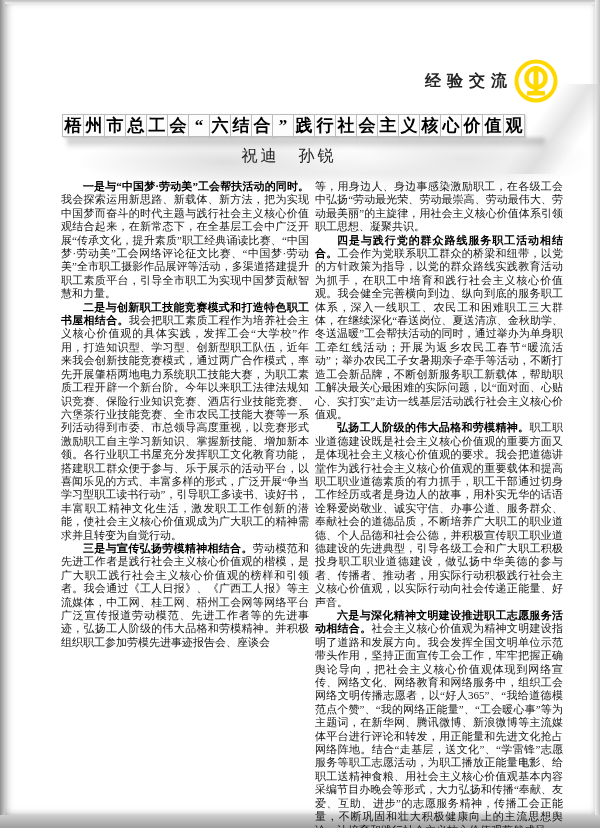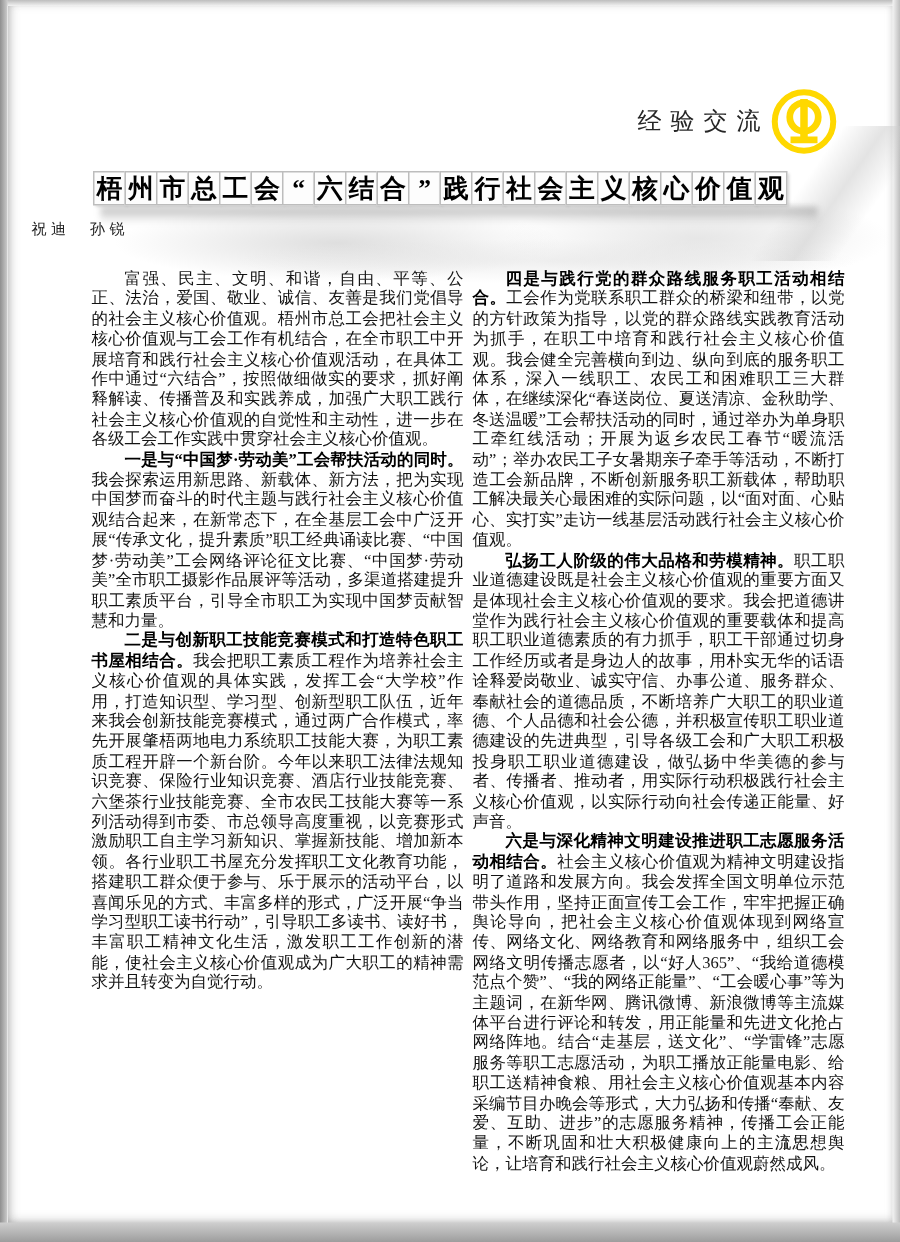--- a/index.html
+++ b/index.html
@@ -18,21 +18,21 @@
   .edge-bottom{position:absolute;left:0;bottom:0;width:600px;height:13px;
     background:linear-gradient(to top,#9d9d9d,#cfcfcf);}
   .page{position:absolute;left:5px;top:4px;right:5px;bottom:13px;background:#fff;}
   .page::before{content:"";position:absolute;inset:0;pointer-events:none;
     box-shadow:inset 4px 0 8px -4px rgba(80,80,80,.55),
                inset 0 -4px 8px -4px rgba(120,120,120,.4),
                inset -3px 0 6px -4px rgba(140,140,140,.4);}
 
   
   .header{position:absolute;left:420px;top:54px;display:flex;align-items:center;}
-  .section-label{font-weight:normal;font-size:16px;letter-spacing:6px;color:#262626;
+  .section-label{font-weight:bold;font-size:16px;letter-spacing:6px;color:#262626;
     font-family:"Liberation Serif","DejaVu Serif",serif;}
   .logo{width:46px;height:46px;margin-left:0px;flex:0 0 auto;}
 
   
   .title-band{position:absolute;left:58px;top:110px;display:flex;z-index:3;}
   .tchar{display:flex;align-items:center;justify-content:center;
     width:20px;height:21px;border:1px solid #bdbdbd;margin-left:-1px;
     background:#fdfdfd;font-size:17px;font-weight:bold;color:#000;
     box-shadow:1px 1px 2px rgba(0,0,0,.18);}
   .title-shadow{position:absolute;left:62px;top:134px;width:478px;height:11px;
@@ -41,22 +41,22 @@
   .deco{position:absolute;pointer-events:none;z-index:1;}
   .deco.sw1{left:70px;top:132px;width:300px;height:52px;border-radius:50%;
     background:radial-gradient(ellipse at center,rgba(190,190,190,.5),rgba(255,255,255,0) 70%);}
   .deco.sw2{left:330px;top:125px;width:260px;height:60px;border-radius:50%;
     background:radial-gradient(ellipse at center,rgba(200,200,200,.45),rgba(255,255,255,0) 70%);}
   .deco.sw3{left:480px;top:80px;width:130px;height:90px;
     background:linear-gradient(125deg,rgba(255,255,255,0) 40%,rgba(205,205,205,.55) 55%,rgba(255,255,255,0) 70%);}
   .deco.sw4{left:150px;top:155px;width:420px;height:30px;border-radius:50%;
     background:radial-gradient(ellipse at center,rgba(215,215,215,.4),rgba(255,255,255,0) 70%);}
 
-  .authors{position:absolute;left:16px;top:142px;width:560px;
-    font-size:10px;letter-spacing:3px;color:#222;z-index:3;}
+  .authors{position:absolute;left:4px;top:142px;width:560px;text-align:center;
+    font-size:16px;letter-spacing:3px;color:#222;z-index:3;}
 
   
   .body-cols{position:absolute;left:56px;top:176px;width:502px;display:flex;gap:6px;z-index:3;}
   .col{width:248px;font-size:11px;line-height:13.4px;text-align:justify;color:#141414;}
   .col p{margin:0;}
   .col p.indent{text-indent:2em;}
   .col b{font-weight:bold;color:#000;}
 
   .page-number{position:absolute;left:516px;top:753px;font-size:11.5px;
     letter-spacing:2px;color:#3a3a3a;z-index:3;}
@@ -104,25 +104,26 @@
       <span class="tchar">核</span>
       <span class="tchar">心</span>
       <span class="tchar">价</span>
       <span class="tchar">值</span>
       <span class="tchar">观</span>
     </div>
   <div class="authors">祝迪　孙锐</div>
 
   <div class="body-cols">
     <div class="col">
-        <p class="indent">富强、民主、文明、和谐，自由、平等、公正、法治，爱国、敬业、诚信、友善是我们党倡导的社会主义核心价值观。梧州市总工会把社会主义核心价值观与工会工作有机结合，在全市职工中开展培育和践行社会主义核心价值观活动，在具体工作中通过“六结合”，按照做细做实的要求，抓好阐释解读、传播普及和实践养成，加强广大职工践行社会主义核心价值观的自觉性和主动性，进一步在各级工会工作实践中贯穿社会主义核心价值观。</p>
         <p class="indent"><b>一是与“中国梦·劳动美”工会帮扶活动的同时。</b>我会探索运用新思路、新载体、新方法，把为实现中国梦而奋斗的时代主题与践行社会主义核心价值观结合起来，在新常态下，在全基层工会中广泛开展“传承文化，提升素质”职工经典诵读比赛、“中国梦·劳动美”工会网络评论征文比赛、“中国梦·劳动美”全市职工摄影作品展评等活动，多渠道搭建提升职工素质平台，引导全市职工为实现中国梦贡献智慧和力量。</p>
         <p class="indent"><b>二是与创新职工技能竞赛模式和打造特色职工书屋相结合。</b>我会把职工素质工程作为培养社会主义核心价值观的具体实践，发挥工会“大学校”作用，打造知识型、学习型、创新型职工队伍，近年来我会创新技能竞赛模式，通过两广合作模式，率先开展肇梧两地电力系统职工技能大赛，为职工素质工程开辟一个新台阶。今年以来职工法律法规知识竞赛、保险行业知识竞赛、酒店行业技能竞赛、六堡茶行业技能竞赛、全市农民工技能大赛等一系列活动得到市委、市总领导高度重视，以竞赛形式激励职工自主学习新知识、掌握新技能、增加新本领。各行业职工书屋充分发挥职工文化教育功能，搭建职工群众便于参与、乐于展示的活动平台，以喜闻乐见的方式、丰富多样的形式，广泛开展“争当学习型职工读书行动”，引导职工多读书、读好书，丰富职工精神文化生活，激发职工工作创新的潜能，使社会主义核心价值观成为广大职工的精神需求并且转变为自觉行动。</p>
+        <p class="indent"><b>三是与宣传弘扬劳模精神相结合。</b>劳动模范和先进工作者是践行社会主义核心价值观的楷模，是广大职工践行社会主义核心价值观的榜样和引领者。我会通过《工人日报》、《广西工人报》等主流媒体，中工网、桂工网、梧州工会网等网络平台广泛宣传报道劳动模范、先进工作者等的先进事迹，弘扬工人阶级的伟大品格和劳模精神。并积极组织职工参加劳模先进事迹报告会、座谈会</p>
       </div>
     <div class="col">
+        <p>等，用身边人、身边事感染激励职工，在各级工会中弘扬“劳动最光荣、劳动最崇高、劳动最伟大、劳动最美丽”的主旋律，用社会主义核心价值体系引领职工思想、凝聚共识。</p>
         <p class="indent"><b>四是与践行党的群众路线服务职工活动相结合。</b>工会作为党联系职工群众的桥梁和纽带，以党的方针政策为指导，以党的群众路线实践教育活动为抓手，在职工中培育和践行社会主义核心价值观。我会健全完善横向到边、纵向到底的服务职工体系，深入一线职工、农民工和困难职工三大群体，在继续深化“春送岗位、夏送清凉、金秋助学、冬送温暖”工会帮扶活动的同时，通过举办为单身职工牵红线活动；开展为返乡农民工春节“暖流活动”；举办农民工子女暑期亲子牵手等活动，不断打造工会新品牌，不断创新服务职工新载体，帮助职工解决最关心最困难的实际问题，以“面对面、心贴心、实打实”走访一线基层活动践行社会主义核心价值观。</p>
         <p class="indent"><b>弘扬工人阶级的伟大品格和劳模精神。</b>职工职业道德建设既是社会主义核心价值观的重要方面又是体现社会主义核心价值观的要求。我会把道德讲堂作为践行社会主义核心价值观的重要载体和提高职工职业道德素质的有力抓手，职工干部通过切身工作经历或者是身边人的故事，用朴实无华的话语诠释爱岗敬业、诚实守信、办事公道、服务群众、奉献社会的道德品质，不断培养广大职工的职业道德、个人品德和社会公德，并积极宣传职工职业道德建设的先进典型，引导各级工会和广大职工积极投身职工职业道德建设，做弘扬中华美德的参与者、传播者、推动者，用实际行动积极践行社会主义核心价值观，以实际行动向社会传递正能量、好声音。</p>
         <p class="indent"><b>六是与深化精神文明建设推进职工志愿服务活动相结合。</b>社会主义核心价值观为精神文明建设指明了道路和发展方向。我会发挥全国文明单位示范带头作用，坚持正面宣传工会工作，牢牢把握正确舆论导向，把社会主义核心价值观体现到网络宣传、网络文化、网络教育和网络服务中，组织工会网络文明传播志愿者，以“好人365”、“我给道德模范点个赞”、“我的网络正能量”、“工会暖心事”等为主题词，在新华网、腾讯微博、新浪微博等主流媒体平台进行评论和转发，用正能量和先进文化抢占网络阵地。结合“走基层，送文化”、“学雷锋”志愿服务等职工志愿活动，为职工播放正能量电影、给职工送精神食粮、用社会主义核心价值观基本内容采编节目办晚会等形式，大力弘扬和传播“奉献、友爱、互助、进步”的志愿服务精神，传播工会正能量，不断巩固和壮大积极健康向上的主流思想舆论，让培育和践行社会主义核心价值观蔚然成风。</p>
       </div>
   </div>
 
   <div class="page-number">17</div>
 </div>
 
 <div class="edge-top"></div>

